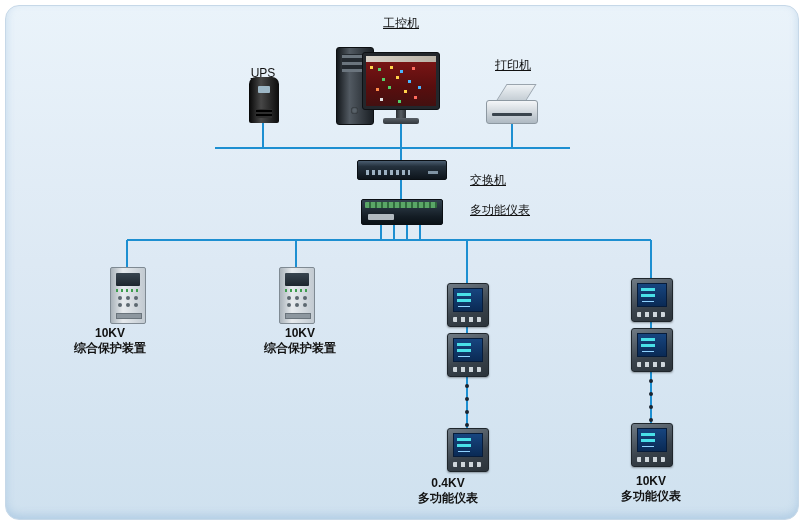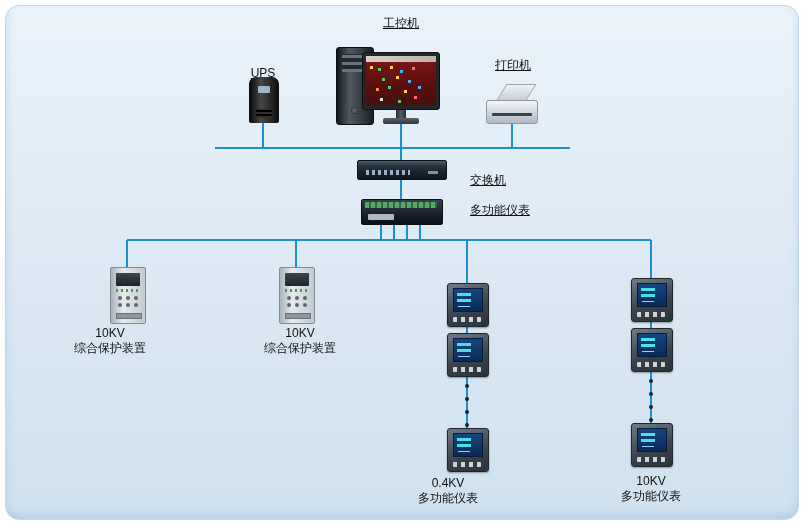--- a/index.html
+++ b/index.html
@@ -4,21 +4,21 @@
 <style>
   html,body{margin:0;padding:0;background:#ffffff;}
   .stage{position:relative;width:804px;height:525px;background:#ffffff;overflow:hidden;
          font-family:"Liberation Sans","DejaVu Sans",sans-serif;}
   .panel{position:absolute;left:5px;top:5px;width:792px;height:513px;border-radius:14px;
          border:1px solid #c6d8e8;
          background:linear-gradient(180deg,#eaf3fa 0%,#dde9f4 50%,#cfe1ef 100%);
          box-shadow:inset 0 -4px 8px rgba(110,160,205,.30);}
   .wires{position:absolute;left:0;top:0;}
   .lbl{position:absolute;font-size:12px;color:#111;text-align:center;line-height:15px;white-space:nowrap;}
-  .lbl .l1,.lbl .l2{display:block;font-weight:normal;}
+  .lbl .l1,.lbl .l2{display:block;font-weight:bold;}
   .lbl-plain{font-weight:400;text-decoration:underline;}
 
   
   .ups{position:absolute;left:249px;top:77px;width:30px;height:46px;
        background:linear-gradient(90deg,#060606,#474747 40%,#0c0c0c);
        border-radius:7px 7px 2px 2px;}
   .ups::before{content:"";position:absolute;left:9px;top:9px;width:12px;height:7px;background:#9db7c6;border-radius:1px;}
   .ups::after{content:"";position:absolute;left:7px;bottom:5px;width:16px;height:9px;
        background:repeating-linear-gradient(0deg,#2e2e2e 0 2px,#000 2px 4px);}
 

